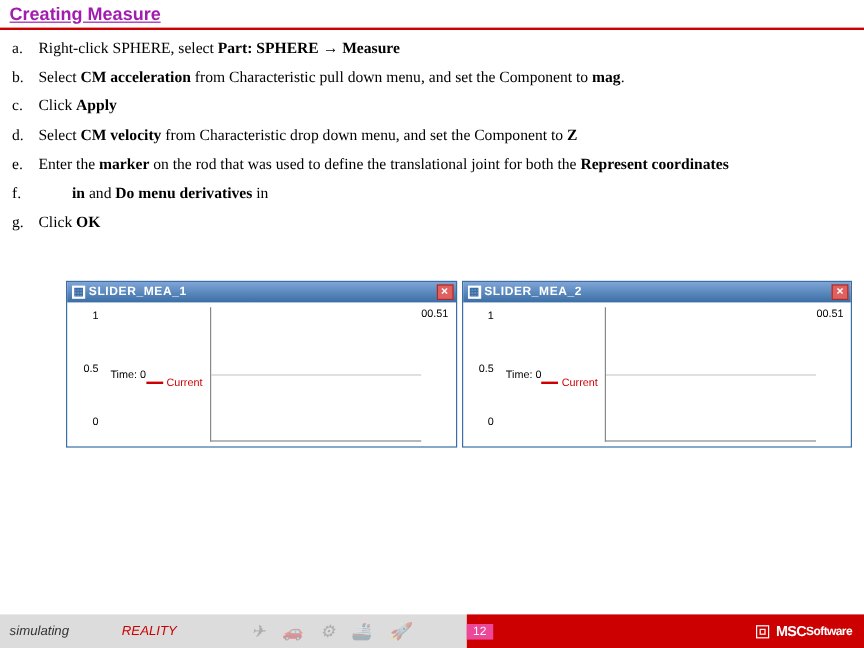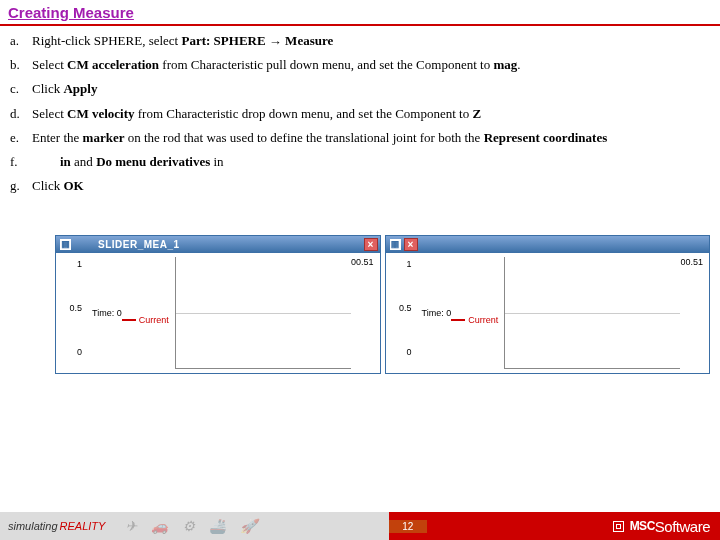--- a/index.html
+++ b/index.html
@@ -61,21 +61,21 @@
   }
   .chart-titlebar .ticon {
     width: 11px; height: 11px;
     background: #fff;
     display: inline-block;
     font-size: 9px;
     line-height: 11px;
     color: #3a6ea5;
     text-align: center;
   }
-  .chart-titlebar .title { flex: 1; letter-spacing: 0.5px; margin-left: 24px; }
+  .chart-titlebar .title { flex: 1; letter-spacing: 0.5px; }
   .chart-titlebar .close {
     width: 14px; height: 13px;
     background: #e06060;
     border: 1px solid #a03030;
     color: #fff;
     font-size: 10px;
     line-height: 11px;
     text-align: center;
     font-weight: bold;
   }
@@ -140,20 +140,21 @@
     width: 54%;
     height: 100%;
     background: #dcdcdc;
     display: flex;
     align-items: center;
     padding-left: 8px;
     font-family: Arial, sans-serif;
     font-style: italic;
     font-size: 11px;
     color: #555;
+    gap: 42px;
   }
   .footer-left .sim { color: #333; }
   .footer-left .real { color: #c00; font-weight: normal; font-style: italic; text-align: right; }
   .footer-icons {
     display: flex;
     gap: 14px;
     margin-left: 20px;
     opacity: 0.35;
   }
   .footer-icons span { font-size: 14px; }
@@ -163,41 +164,41 @@
     background: #c00;
     display: flex;
     align-items: center;
     justify-content: space-between;
     color: #fff;
     font-family: Arial, sans-serif;
     font-size: 11px;
     padding: 0 10px 0 10px;
   }
   .pagenum {
-    background: #c2410c;
+    background: #ec4899;
     color: #fff;
-    width: 38px;
+    width: 22px;
     text-align: center;
     font-size: 10px;
     padding: 1px 0;
     margin-left: -10px;
   }
   .msc-logo { font-weight: bold; font-size: 12px; letter-spacing: -0.5px; }
   .msc-box {
     width: 11px; height: 11px;
     border: 1px solid #fff;
     display: inline-block;
     vertical-align: middle;
     margin-right: 3px;
     position: relative;
   }
   .msc-box::after {
     content:""; position:absolute; inset:2px; border:1px solid #fff;
   }
-  .msc-sw { font-weight: normal; font-size: 15px; vertical-align: middle; text-align: right; }
+  .msc-sw { font-weight: bold; font-size: 10px; vertical-align: middle; text-align: right; }
 </style>
 </head>
 <body>
 
 <div class="header-bar">
   <span class="header-title">Creating Measure</span>
 </div>
 
 <div class="steps">
     <div class="step">
@@ -261,20 +262,21 @@
             <span>1</span>
           </div>
         </div>
       </div>
     </div>
   </div>
 
   <div class="chart-window">
     <div class="chart-titlebar">
       <span class="ticon">▦</span>
+      <span class="title">SLIDER_MEA_2</span>
       <span class="close">×</span>
     </div>
     <div class="chart-body">
       <div class="chart-inner">
         <div class="y-axis">
           <span>1</span>
           <span>0.5</span>
           <span>0</span>
         </div>
         <div class="plot-col">

